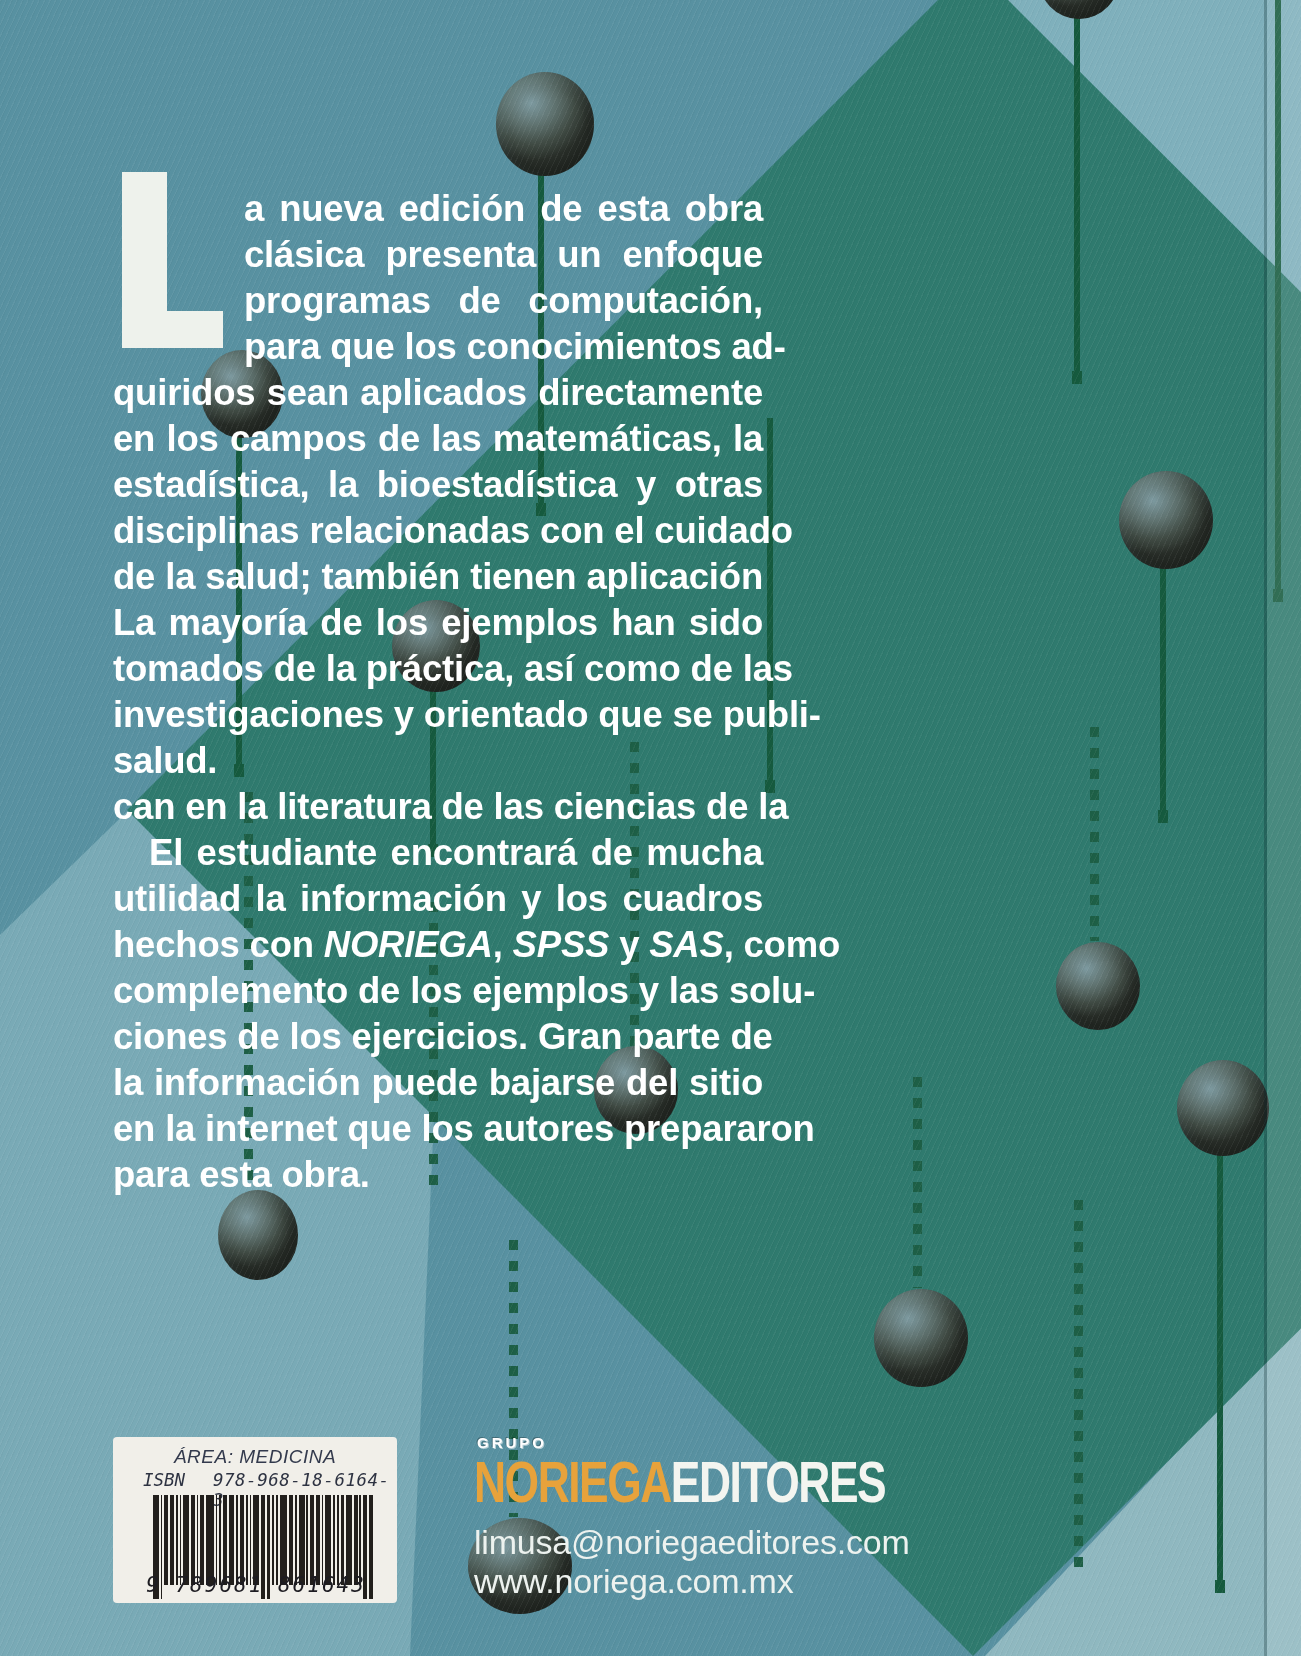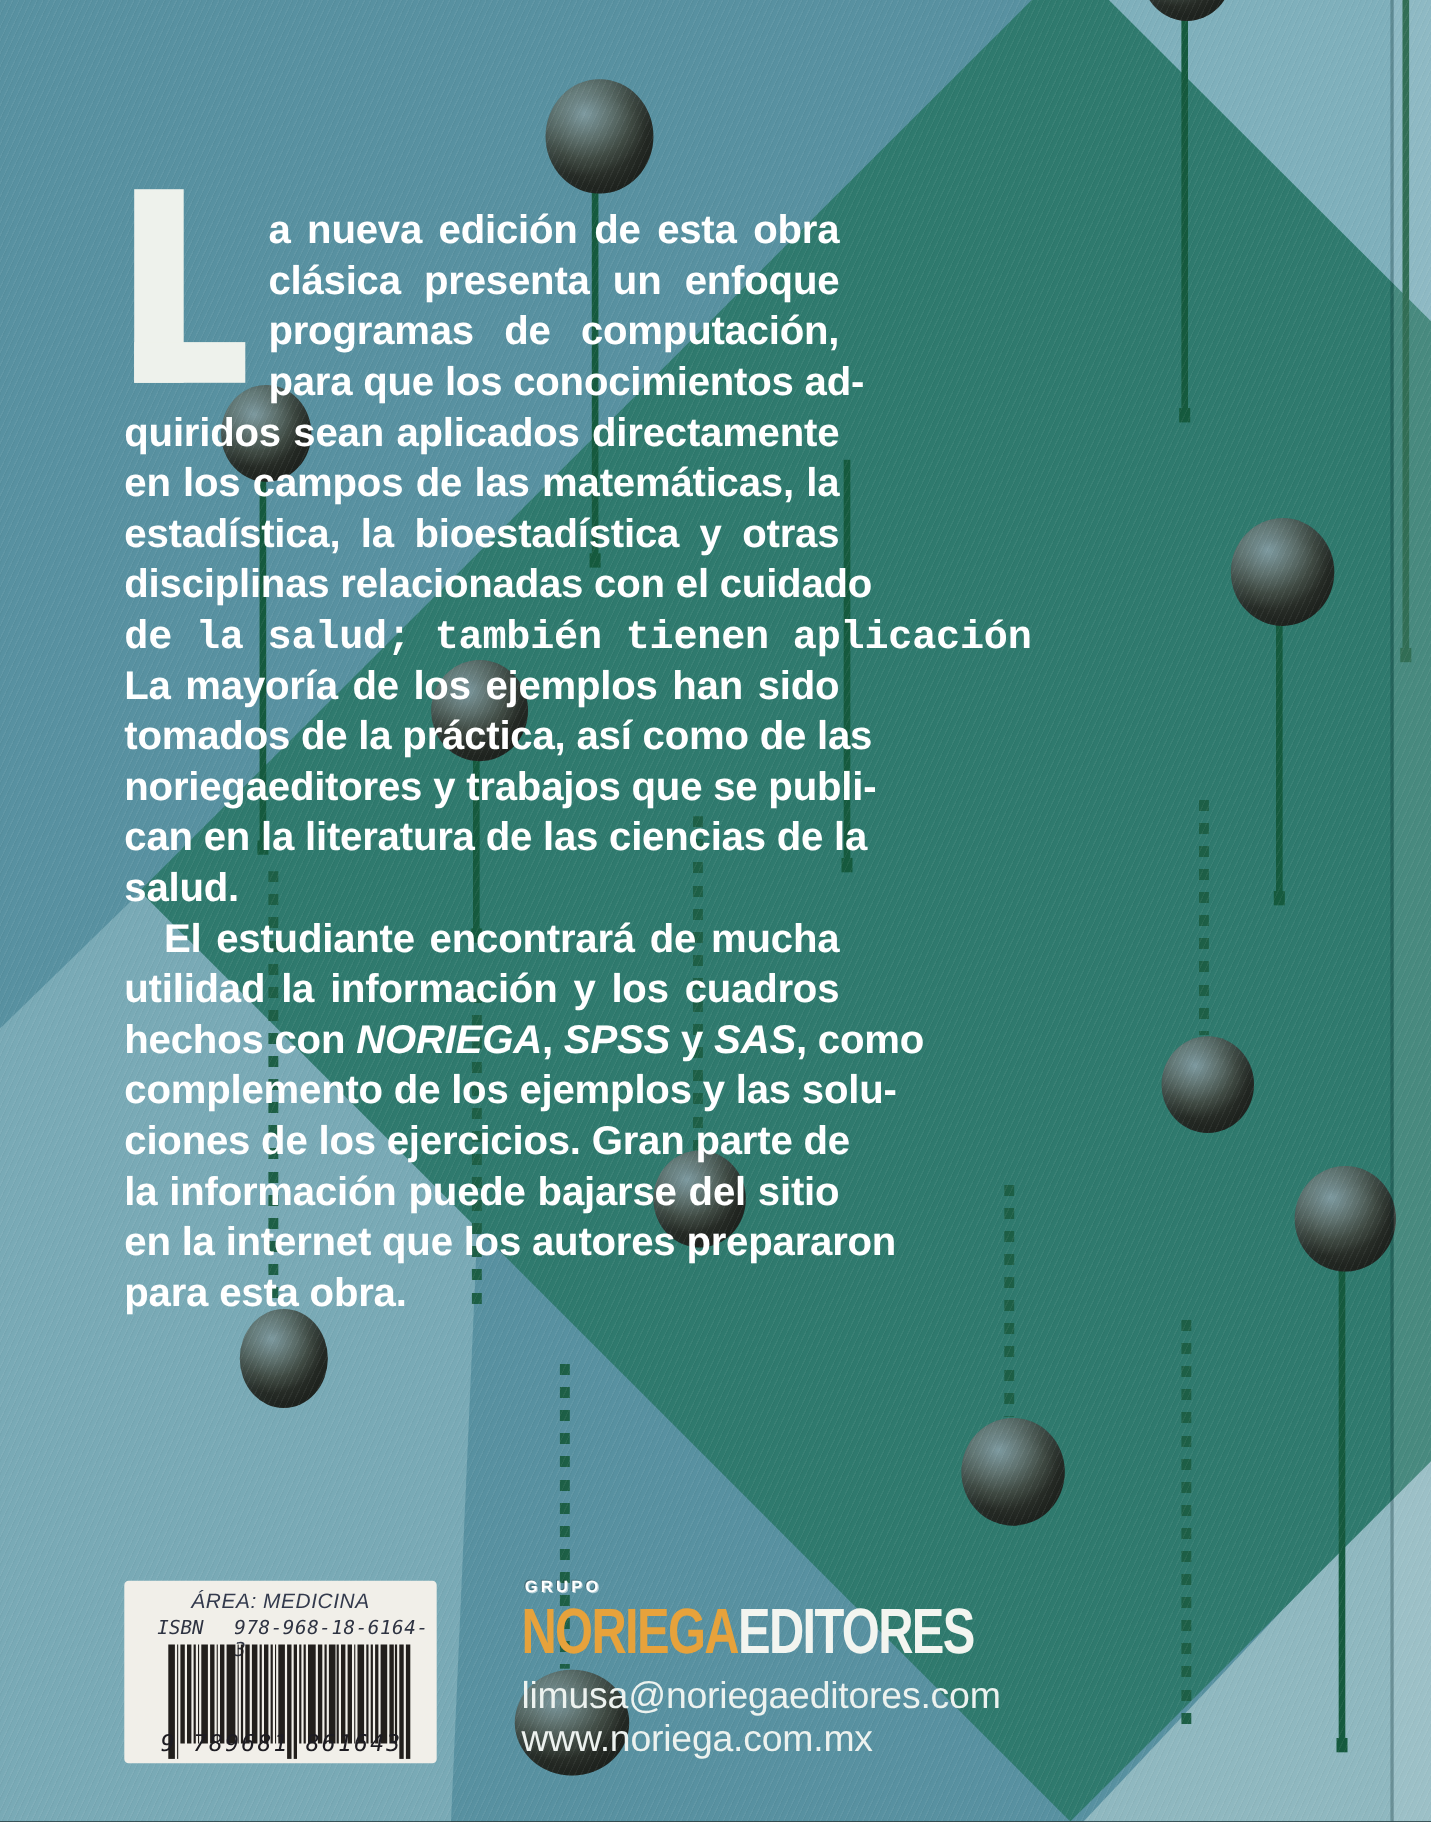--- a/index.html
+++ b/index.html
@@ -123,26 +123,26 @@
 
   <div id="body-text">
       <div class="line ind1"><span style="position: static;">a nueva edición de esta obra</span></div>
       <div class="line ind1"><span style="position: static;">clásica presenta un enfoque</span></div>
       <div class="line ind1"><span style="position: static;">programas de computación,</span></div>
       <div class="line ind1"><span style="position: static;">para que los conocimientos ad-</span></div>
       <div class="line"><span style="position: static;">quiridos sean aplicados directamente</span></div>
       <div class="line"><span style="position: static;">en los campos de las matemáticas, la</span></div>
       <div class="line"><span style="position: static;">estadística, la bioestadística y otras</span></div>
       <div class="line"><span style="position: static;">disciplinas relacionadas con el cuidado</span></div>
-      <div class="line"><span style="position: static; font-family: Liberation Mono, monospace;">de la salud; también tienen aplicación</span></div>
+      <div class="line"><span style="position: static;">de la salud; también tienen aplicación</span></div>
       <div class="line"><span style="position: static;">La mayoría de los ejemplos han sido</span></div>
       <div class="line"><span style="position: static;">tomados de la práctica, así como de las</span></div>
-      <div class="line"><span style="position: static;">noriegaeditores y trabajos que se publi-</span></div>
+      <div class="line"><span style="position: static;">investigaciones y orientado que se publi-</span></div>
+      <div class="line short"><span style="position: static;">salud.</span></div>
       <div class="line"><span style="position: static;">can en la literatura de las ciencias de la</span></div>
-      <div class="line short"><span style="position: static;">salud.</span></div>
       <div class="line ind2"><span style="position: static;">El estudiante encontrará de mucha</span></div>
       <div class="line"><span style="position: static;">utilidad la información y los cuadros</span></div>
       <div class="line"><span style="position: static;">hechos con </span><em style="position: static;">NORIEGA</em><span style="position: static;">, </span><em style="position: static;">SPSS</em><span style="position: static;"> y </span><em style="position: static;">SAS</em><span style="position: static;">, como</span></div>
       <div class="line"><span style="position: static;">complemento de los ejemplos y las solu-</span></div>
       <div class="line"><span style="position: static;">ciones de los ejercicios. Gran parte de</span></div>
       <div class="line"><span style="position: static;">la información puede bajarse del sitio</span></div>
       <div class="line"><span style="position: static;">en la internet que los autores prepararon</span></div>
       <div class="line short"><span style="position: static;">para esta obra.</span></div>
     </div>
 

